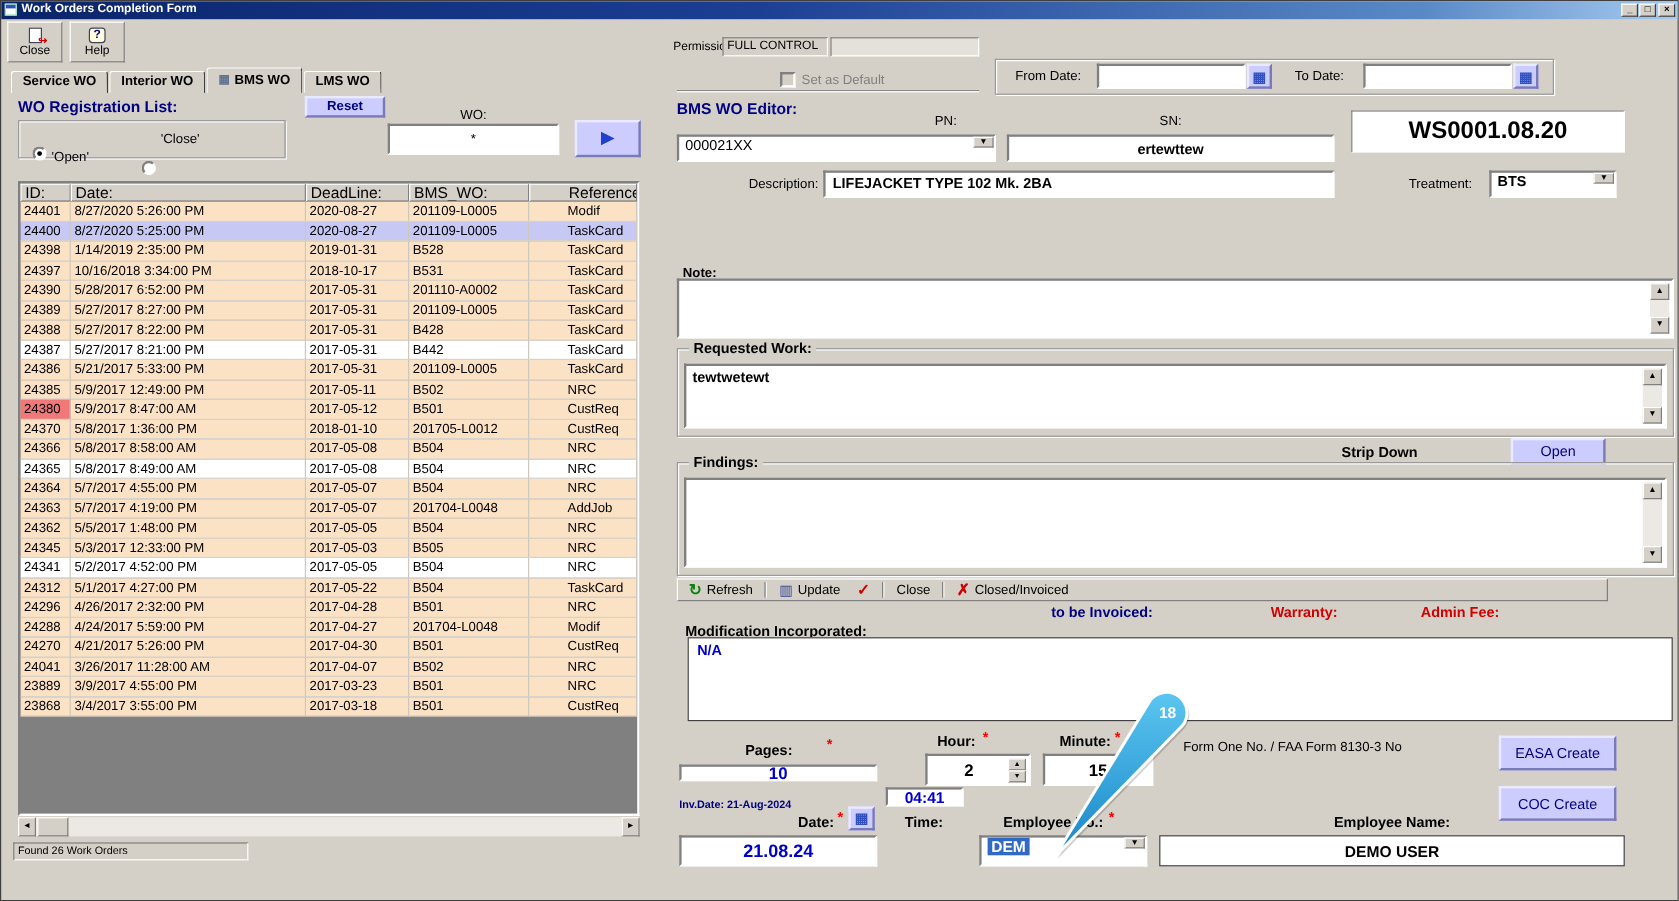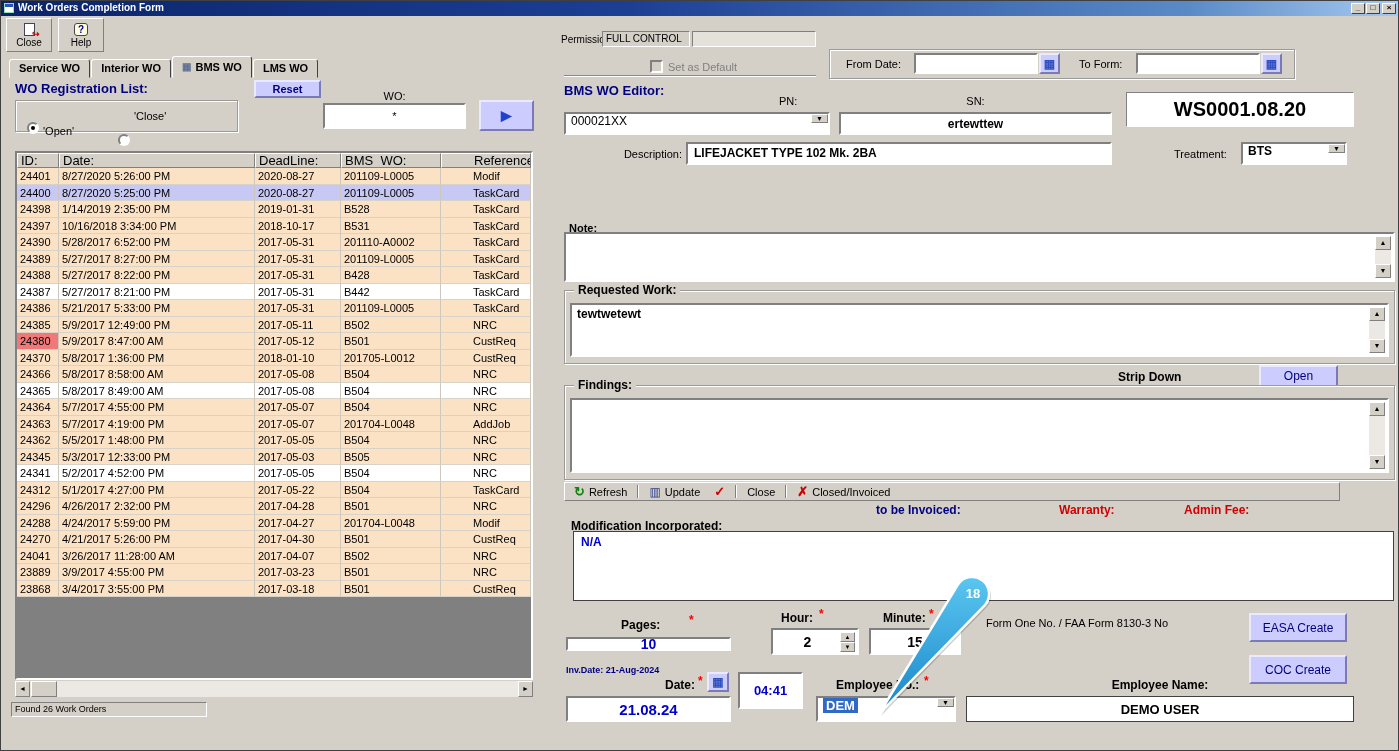--- a/index.html
+++ b/index.html
@@ -116,21 +116,21 @@
   <div class="abs hline" style="left:563px;top:74px;width:252px;"></div>
 
   <div class="abs cb dis" style="left:649px;top:59px;"></div>
   <div class="abs lab gray" style="left:667px;top:60px;">Set as Default</div>
   <div class="abs etched" style="left:828px;top:48px;width:466px;height:30px;"></div>
   <div class="abs lab" style="left:845px;top:57px;">From Date:</div>
   <div class="abs sunken" style="left:913px;top:52px;width:124px;height:21px;"></div>
   <div class="abs lav cen" style="left:1038px;top:52px;width:21px;height:21px;font-size:12px;color:#3050c0;">
       <span>▦</span>
     </div>
-  <div class="abs lab" style="left:1078px;top:57px;">To Form:</div>
+  <div class="abs lab" style="left:1078px;top:57px;">To Date:</div>
   <div class="abs sunken" style="left:1135px;top:52px;width:124px;height:21px;"></div>
   <div class="abs lav cen" style="left:1260px;top:52px;width:21px;height:21px;font-size:12px;color:#3050c0;">
       <span>▦</span>
     </div>
 
   <div class="abs b navy" style="left:14px;top:80px;font-size:13px;">WO Registration List:</div>
   <div class="abs lav cen" style="left:253px;top:79px;width:67px;height:18px;font-size:11px;">Reset</div>
   <div class="abs lab" style="left:322px;top:89px;width:143px;text-align:center;">WO:</div>
   <div class="abs sunken cen" style="left:322px;top:102px;width:143px;height:26px;font-size:11px;">*</div>
   <div class="abs lav cen" style="left:478px;top:99px;width:55px;height:31px;font-size:19px;color:#2040d0;">
@@ -457,21 +457,21 @@
   <div class="abs lav cen" style="left:1248px;top:654px;width:98px;height:29px;font-size:12px;font-weight:normal;color:#000080;">COC Create</div>
 
   <div class="abs lab b" style="left:664px;top:677px;font-size:12px;">Date:</div>
   <span class="abs star" style="left:697px;top:673px;">*</span>
   <div class="abs lav cen" style="left:706px;top:671px;width:22px;height:20px;font-size:12px;color:#3050c0;">
       <span>▦</span>
     </div>
   <div class="abs sunken cen b blue" style="left:565px;top:695px;width:165px;height:26px;font-size:15px;">21.08.24</div>
 
   <div class="abs lab b" style="left:753px;top:677px;font-size:12px;">Time:</div>
-  <div class="abs sunken cen b blue" style="left:737px;top:671px;width:65px;height:37px;font-size:13px;">04:41</div>
+  <div class="abs sunken cen b blue" style="left:737px;top:655px;width:65px;height:16px;font-size:13px;">04:41</div>
 
   <div class="abs lab b" style="left:835px;top:677px;font-size:12px;">Employee No.:</div>
   <span class="abs star" style="left:923px;top:673px;">*</span>
   <div class="abs combo" style="left:815px;top:695px;width:140px;height:26px;">
     <span class="val">
         <span class="sel b" style="font-size:13px;">DEM</span>
       </span>
     <span class="dd">▼</span>
   </div>
 

